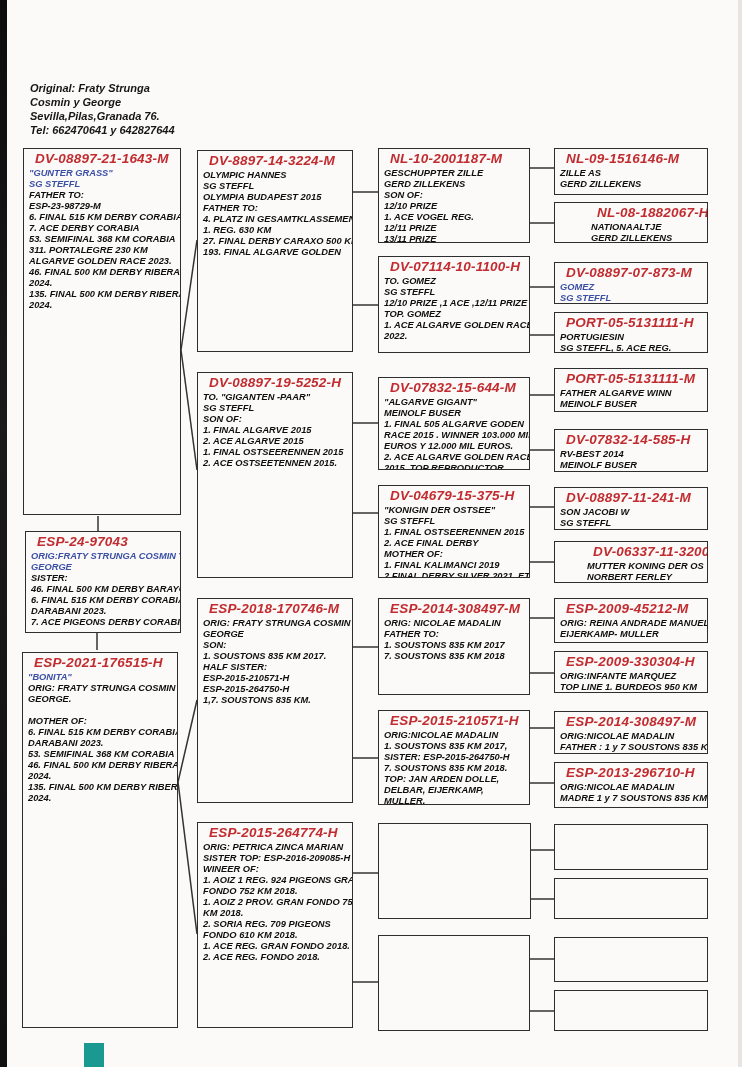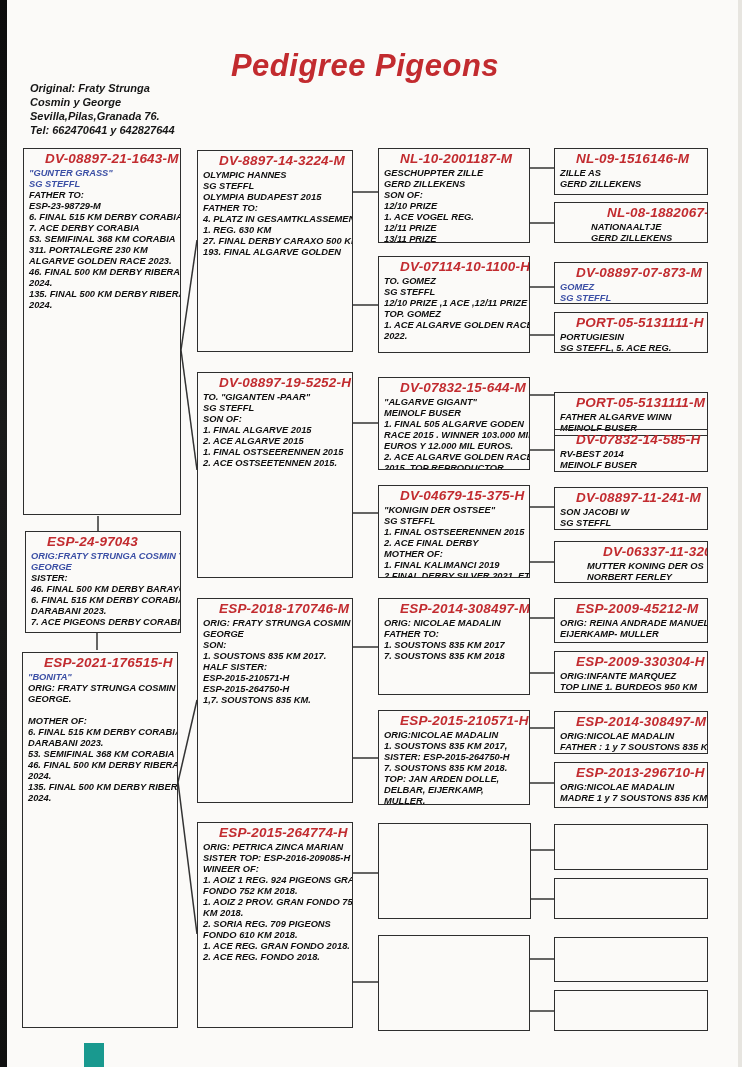--- a/index.html
+++ b/index.html
@@ -14,36 +14,35 @@
   .sticky-tab{position:absolute;left:84px;top:1043px;width:20px;height:24px;background:#19998f;}
   .page-title{
     position:absolute;left:170px;top:48px;width:390px;text-align:center;
     font-size:31px;font-weight:bold;font-style:italic;color:#c22b2f;letter-spacing:.5px;
   }
   .owner{position:absolute;left:30px;top:82px;font-size:11px;font-weight:bold;font-style:italic;color:#161616;line-height:1.26;}
   .pbox{
     position:absolute;box-sizing:border-box;border:1.6px solid #2e2e2e;
     padding:2px 2px 0 5px;overflow:hidden;background:transparent;
   }
-  .pbox-id{font-size:13.5px;font-weight:bold;font-style:italic;color:#c22b2f;letter-spacing:.2px;margin:0 0 2px 16px;white-space:nowrap;}
+  .pbox-id{font-size:13.5px;font-weight:bold;font-style:italic;color:#c22b2f;letter-spacing:.2px;margin:0 0 2px 6px;white-space:nowrap;}
   .pbox-line{font-size:9.3px;font-weight:bold;font-style:italic;color:#0e0e0e;line-height:1.18;white-space:nowrap;}
   .pbox-line.blue{color:#3b4fa5;}
   svg.connectors{position:absolute;left:0;top:0;pointer-events:none;}
   svg.connectors line{stroke:#333;stroke-width:1.5;}
 </style>
 </head>
 <body>
 
 <div class="page">
 
   <div class="scan-left-strip"></div>
   <div class="scan-right-strip"></div>
   <div class="sticky-tab"></div>
 
-  <div class="page-title">Pedigree Pigeons</div>
 
   <div class="owner">
     <div>Original: Fraty Strunga</div>
     <div>Cosmin y George</div>
     <div>Sevilla,Pilas,Granada 76.</div>
     <div>Tel: 662470641 y 642827644</div>
   </div>
 
   <svg class="connectors" width="742" height="1067" viewBox="0 0 742 1067">
 
@@ -242,21 +241,21 @@
       <div class="pbox" style="left: 554px; top: 262px; width: 154px; height: 42px;">
         <div class="pbox-id">DV-08897-07-873-M</div>
         <div class="pbox-line blue">GOMEZ</div>
         <div class="pbox-line blue">SG STEFFL</div>
       </div>
       <div class="pbox" style="left: 554px; top: 312px; width: 154px; height: 41px;">
         <div class="pbox-id">PORT-05-5131111-H</div>
         <div class="pbox-line">PORTUGIESIN</div>
         <div class="pbox-line">SG STEFFL, 5. ACE REG.</div>
       </div>
-      <div class="pbox" style="left: 554px; top: 392px; width: 154px; height: 44px;">
+      <div class="pbox" style="left: 554px; top: 368px; width: 154px; height: 44px;">
         <div class="pbox-id">PORT-05-5131111-M</div>
         <div class="pbox-line">FATHER ALGARVE WINN</div>
         <div class="pbox-line">MEINOLF BUSER</div>
       </div>
       <div class="pbox" style="left: 554px; top: 429px; width: 154px; height: 43px;">
         <div class="pbox-id">DV-07832-14-585-H</div>
         <div class="pbox-line">RV-BEST 2014</div>
         <div class="pbox-line">MEINOLF BUSER</div>
       </div>
       <div class="pbox" style="left: 554px; top: 487px; width: 154px; height: 43px;">

